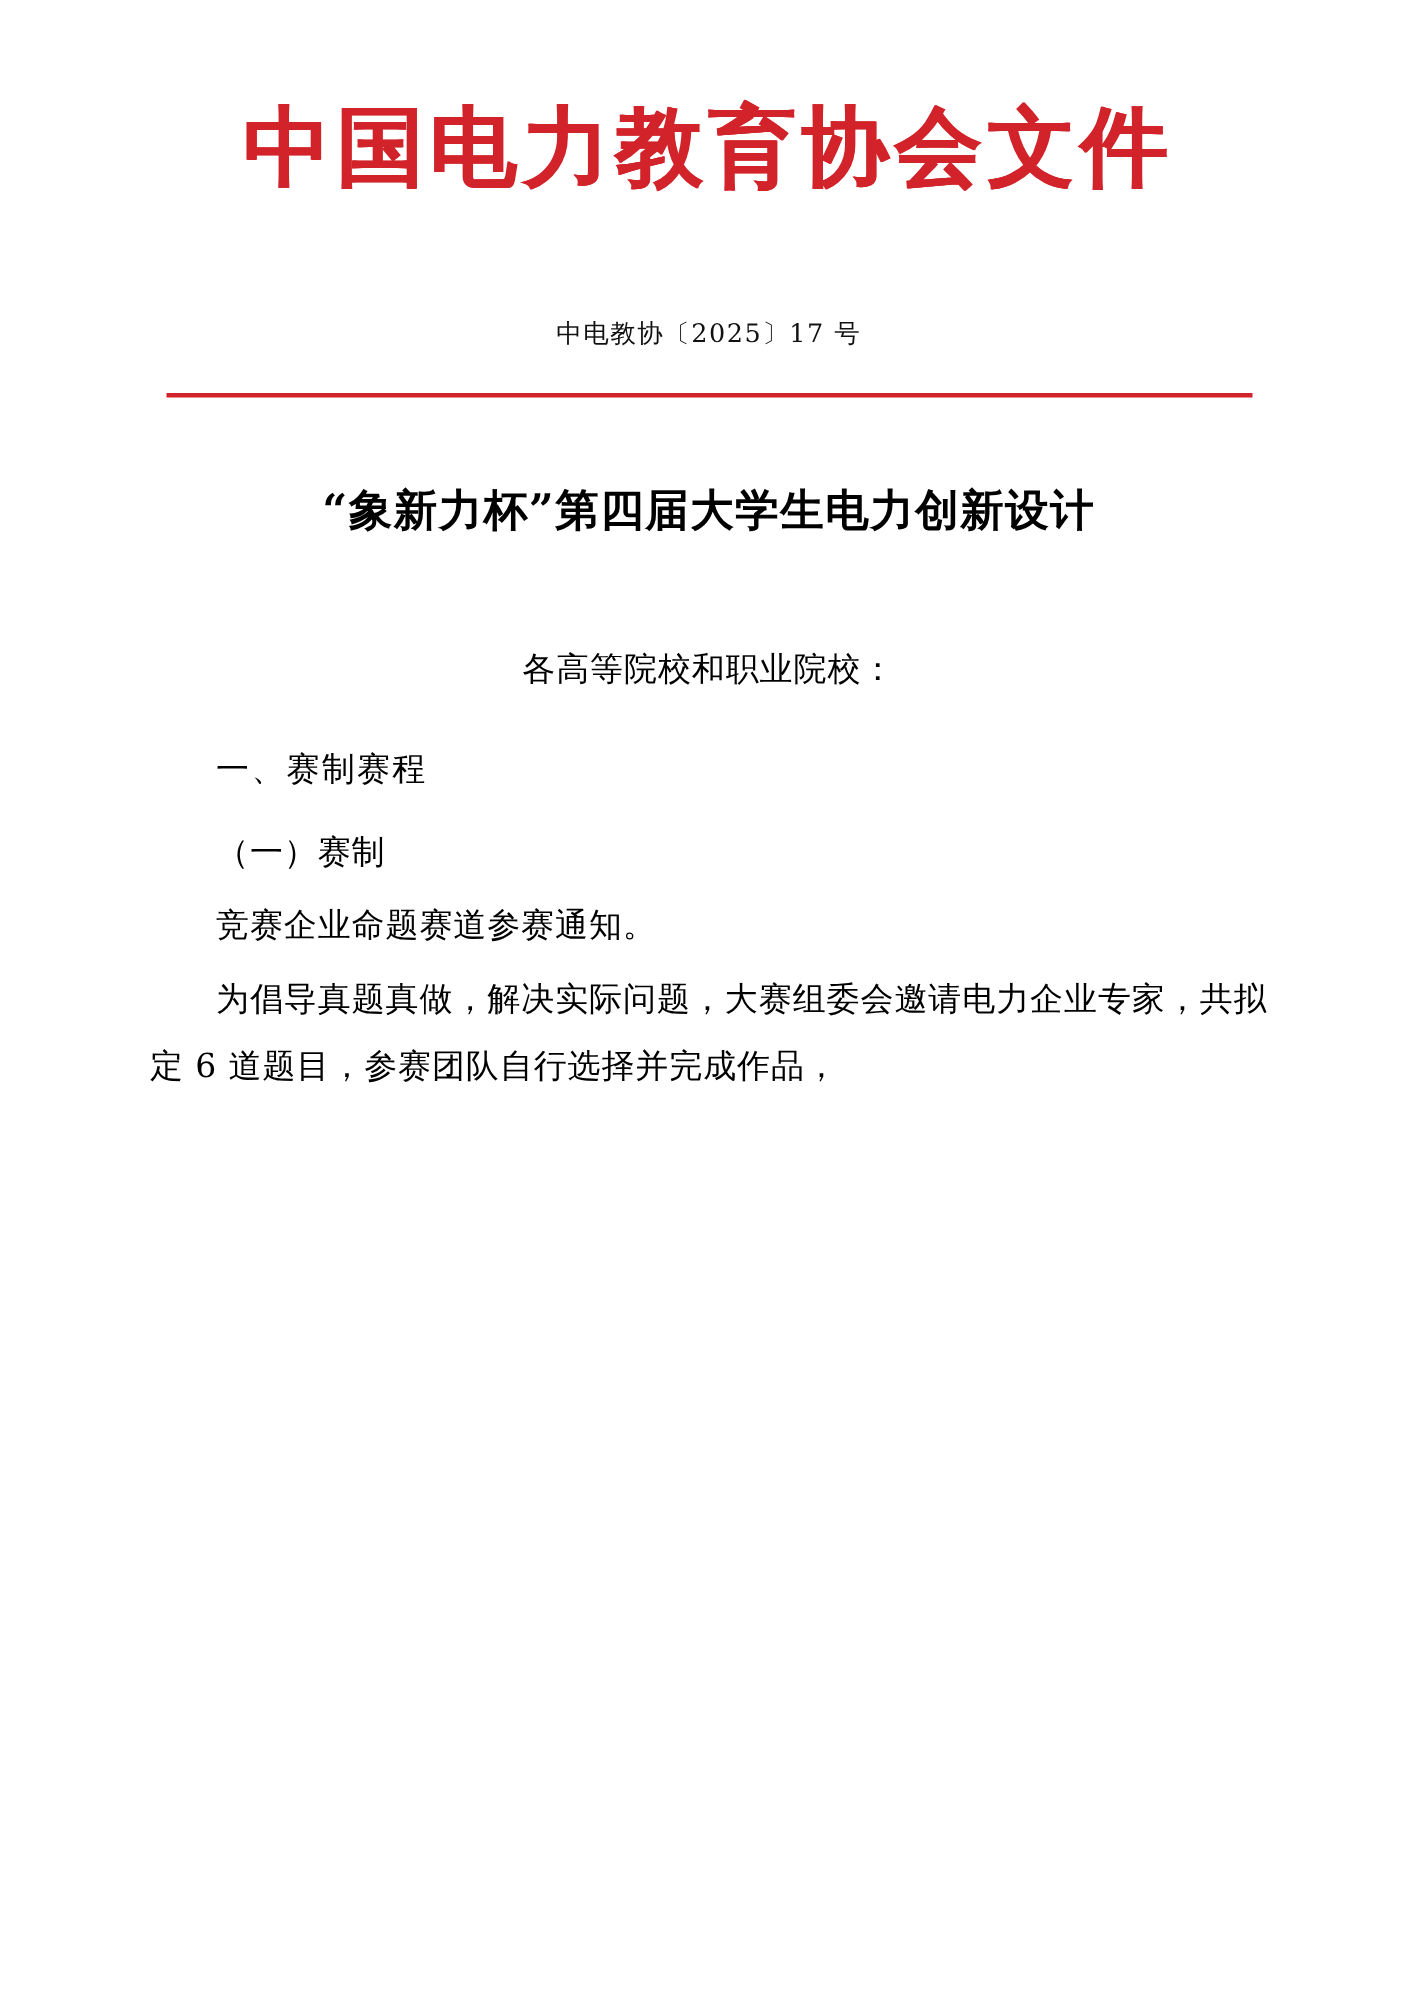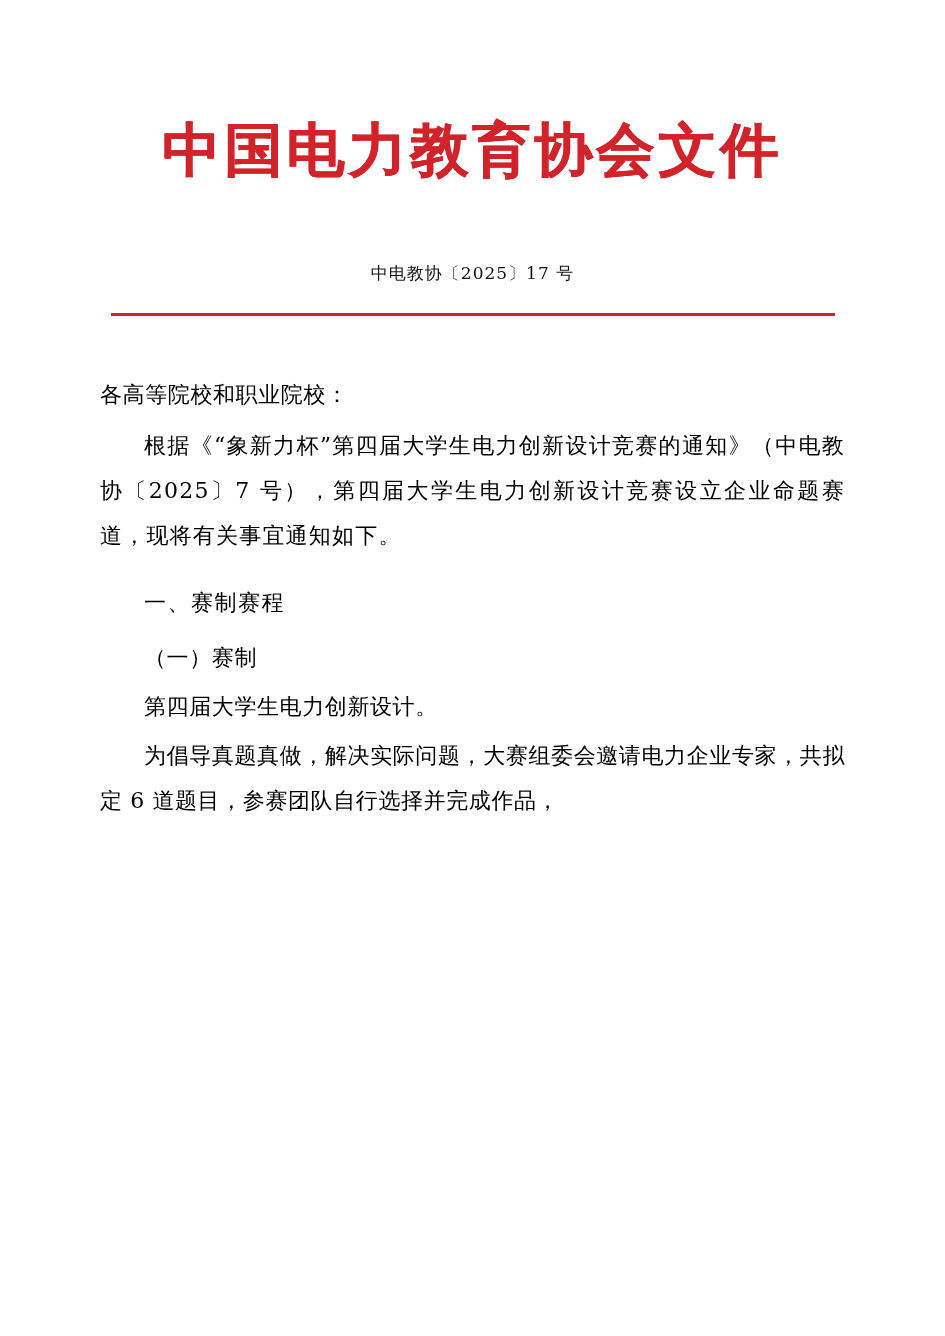--- a/index.html
+++ b/index.html
@@ -16,24 +16,24 @@
     overflow: hidden;
   }
   .page {
     position: relative;
     width: 945px;
     height: 1336px;
     box-sizing: border-box;
     padding: 0 100px;
   }
   .masthead {
-    margin-top: 117px;
+    margin-top: 66px;
     text-align: center;
     color: #d2232a;
-    font-family: Liberation Sans, sans-serif;
+    font-family: Liberation Serif, serif;
     font-weight: bold;
     font-size: 58px;
     letter-spacing: 4px;
     line-height: 1.15;
     text-shadow: 0.5px 0 0 #d2232a, -0.5px 0 0 #d2232a;
   }
   .doc-number {
     margin-top: 78px;
     text-align: center;
     font-size: 17px;
@@ -57,20 +57,21 @@
     font-family: "DejaVu Serif", "Liberation Serif", serif;
   }
   .body-block {
     margin-top: 56px;
     font-size: 22px;
     line-height: 2.05;
     letter-spacing: 0.6px;
   }
   .salutation {
     margin-bottom: 6px;
+    text-align: center;
   }
   .para {
     text-indent: 2em;
     text-align: justify;
     text-justify: inter-ideograph;
     margin: 0 0 4px 0;
   }
   .para.loose {
     letter-spacing: 1.2px;
   }
@@ -86,31 +87,31 @@
 
 <div class="page">
 
   <div class="masthead">中国电力教育协会文件</div>
 
   <div class="doc-number">中电教协〔2025〕17 号</div>
 
   <div class="red-rule"></div>
 
   <div class="doc-title">
+    <div>“象新力杯”第四届大学生电力创新设计</div>
   </div>
 
   <div class="body-block">
 
     <div class="salutation">各高等院校和职业院校：</div>
 
-    <p class="para loose">根据《“象新力杯”第四届大学生电力创新设计竞赛的通知》（中电教协〔2025〕7 号），第四届大学生电力创新设计竞赛设立企业命题赛道，现将有关事宜通知如下。</p>
 
     <div class="heading-1">一、赛制赛程</div>
 
     <p class="para">（一）赛制</p>
 
-    <p class="para">第四届大学生电力创新设计。</p>
+    <p class="para">竞赛企业命题赛道参赛通知。</p>
 
     <p class="para">为倡导真题真做，解决实际问题，大赛组委会邀请电力企业专家，共拟定 6 道题目，参赛团队自行选择并完成作品，</p>
 
   </div>
 
 </div>
 
 </body></html>

